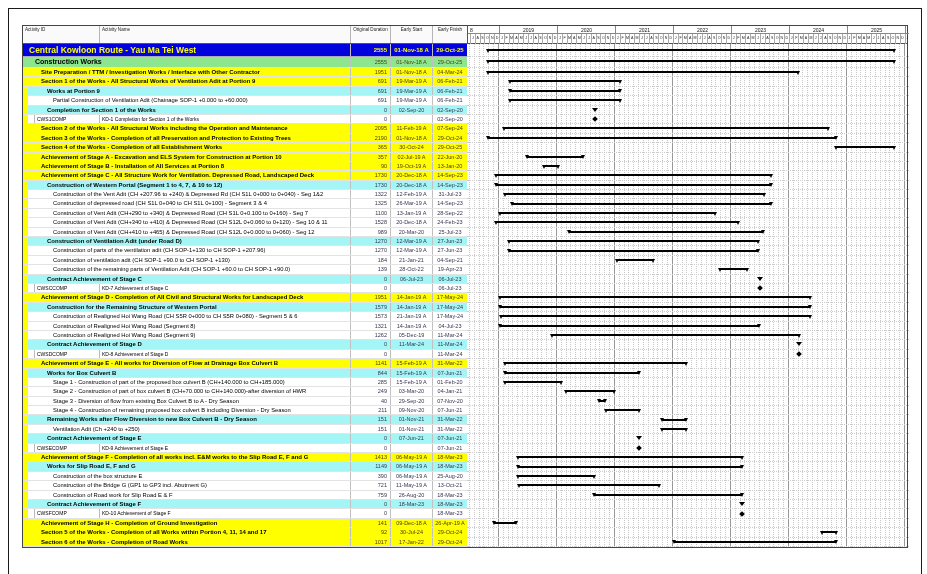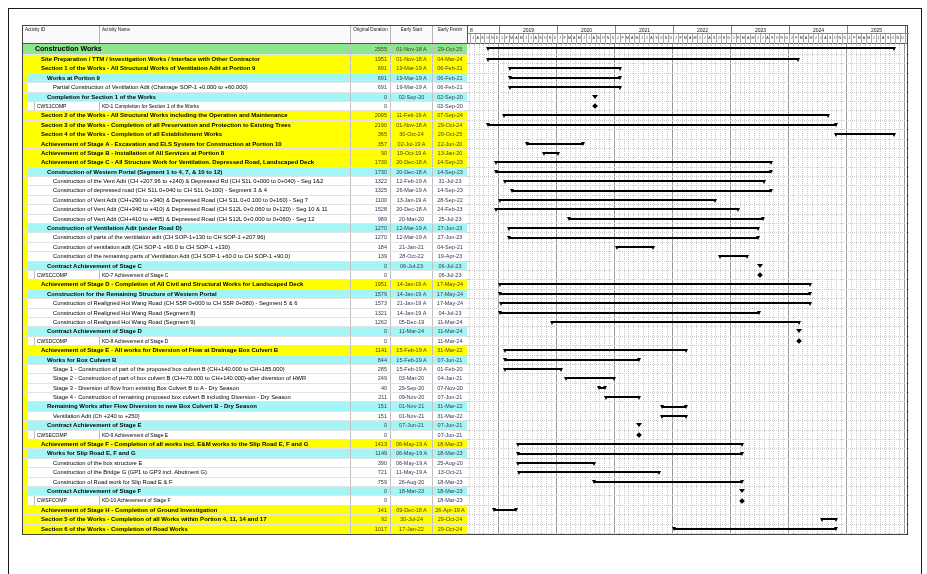--- a/index.html
+++ b/index.html
@@ -275,20 +275,31 @@
           <div class="gvm" style="left: 403.164px;"></div>
           <div class="gvm" style="left: 407.997px;"></div>
           <div class="gvm" style="left: 412.83px;"></div>
           <div class="gvm" style="left: 417.664px;"></div>
           <div class="gvm" style="left: 422.497px;"></div>
           <div class="gvm" style="left: 427.33px;"></div>
           <div class="gvm" style="left: 432.164px;"></div>
           <div class="gvy" style="left: 436.997px;"></div>
           <div class="gvm" style="left: 441.83px;"></div>
         </div>
+    <div class="row lv0">
+          <div class="cells">
+            <div class="cell name">Central Kowloon Route - Yau Ma Tei West</div>
+            <div class="cell dur">2555</div>
+            <div class="cell start">01-Nov-18 A</div>
+            <div class="cell fin">29-Oct-25</div>
+          </div>
+          <div class="gslot">
+            <div class="bar" style="left: 21.3333px; width: 405.532px;"></div>
+          </div>
+        </div>
         <div class="row lv1">
           <div class="cells">
             <div class="cell name">Construction Works</div>
             <div class="cell dur">2555</div>
             <div class="cell start">01-Nov-18 A</div>
             <div class="cell fin">29-Oct-25</div>
           </div>
           <div class="gslot">
             <div class="bar" style="left: 21.3333px; width: 405.532px;"></div>
           </div>

